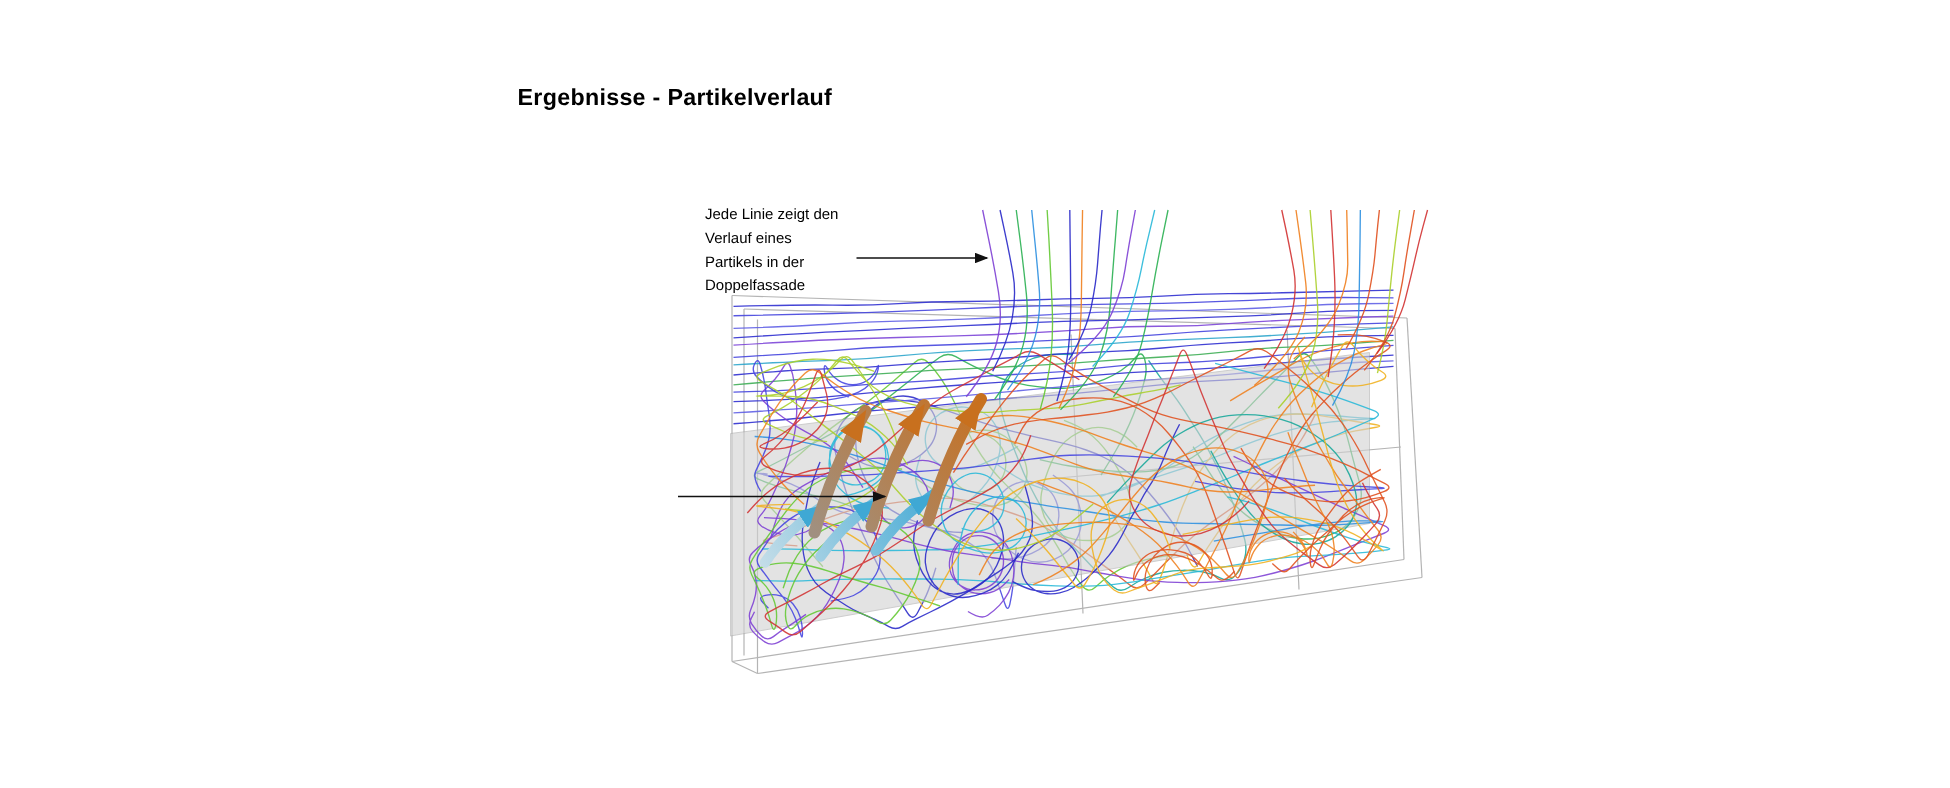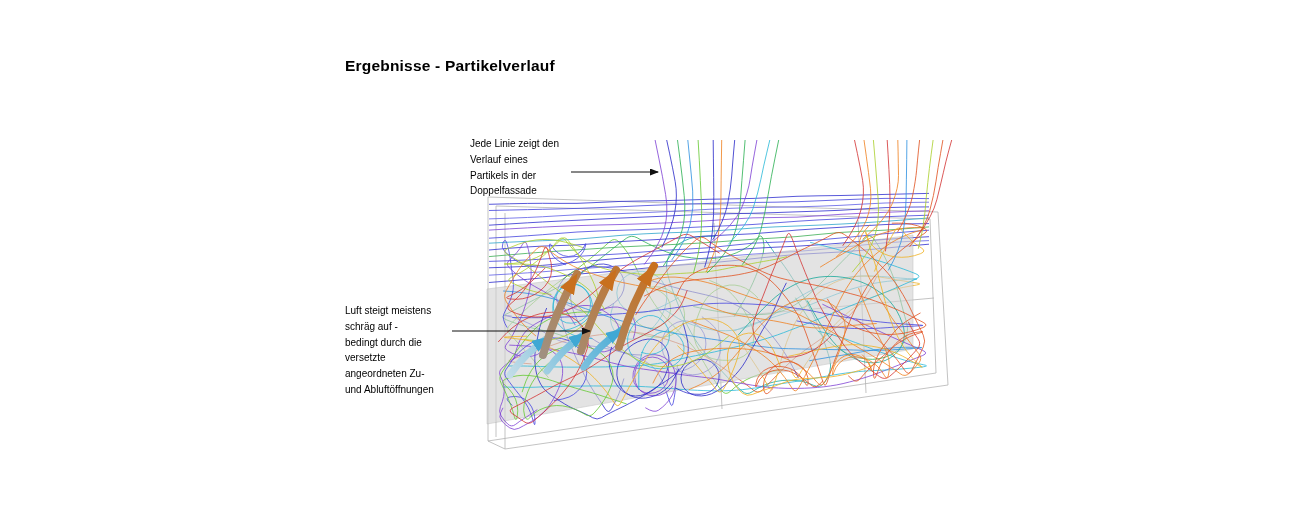--- a/index.html
+++ b/index.html
@@ -185,19 +185,13 @@
       </g>
     </svg>
 
   <div class="title">Ergebnisse - Partikelverlauf</div>
 
   <div class="annotation annotation-1">Jede Linie zeigt den
 Verlauf eines
 Partikels in der
 Doppelfassade</div>
 
-  <div class="annotation annotation-2">Luft steigt meistens
-schräg auf -
-bedingt durch die
-versetzte
-angeordneten Zu-
-und Abluftöffnungen</div>
 </div>
 
 </body></html>

